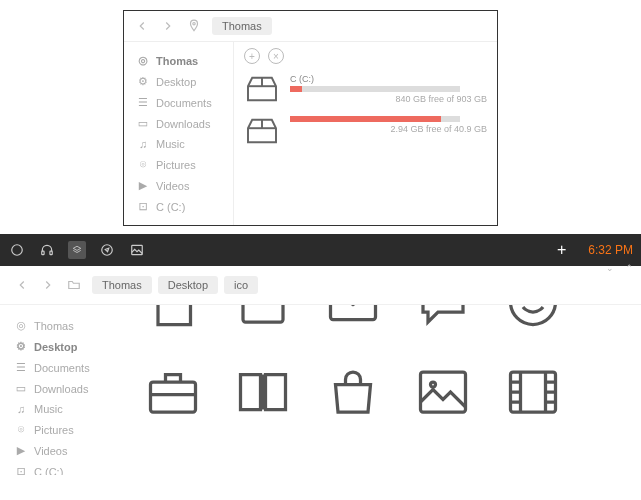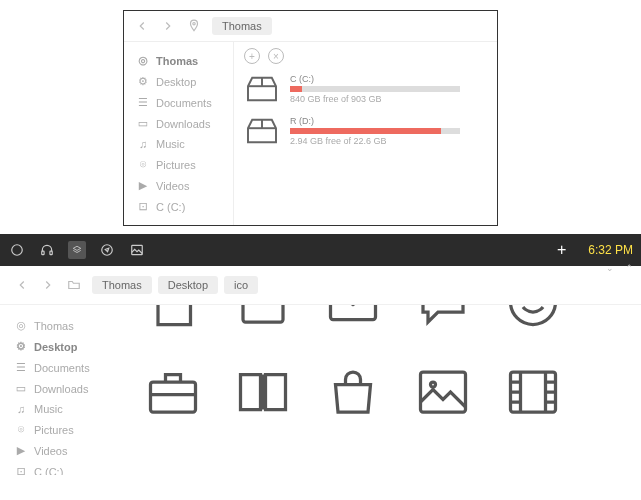--- a/index.html
+++ b/index.html
@@ -17,30 +17,30 @@
   .sb-item span.icon { width:14px; display:flex; justify-content:center; color:#aaa;}
   .p1-main { flex:1; padding: 6px 10px; display:flex; flex-direction:column; gap:4px; }
   .circle-btns { display:flex; gap:8px; margin-bottom: 6px;}
   .cbtn { width:16px; height:16px; border:1px solid #bbb; border-radius: 50%; display:flex; align-items:center; justify-content:center; font-size:10px; color:#bbb; }
   .drive { display:flex; gap:10px; align-items:flex-start; margin-bottom:8px;}
   .drive-icon { width:36px; height:30px; display:flex; align-items:center; justify-content:center; }
   .drive-info { flex:1; font-size: 9px; color:#888;}
   .drive-name { margin-bottom: 2px; }
   .drive-bar { height:6px; background:#ddd; width:170px; margin-bottom:2px; }
   .drive-bar-fill { height:100%; background:#ee6a5f; }
-  .drive-stat { color:#aaa; }
+  .drive-stat { color:#aaa;text-align:right; }
 
   
   .panel2 { margin-top: 8px; width: 641px; }
   .taskbar { background: #2b2b2b; height: 32px; display:flex; align-items:center; padding: 0 8px; color:#aaa; gap:12px;}
   .tb-icon { width:18px; height:18px; display:flex; align-items:center; justify-content:center; color:#ccc;}
   .tb-icon.active { background:#555; padding:4px; border-radius:2px; }
   .tb-spacer { flex:1; }
   .tb-plus { color:#fff; font-size:16px; }
-  .tb-time { color:#fde047; font-size:12px; margin-left:10px;}
+  .tb-time { color:#f97316; font-size:12px; margin-left:10px;}
   
   .p2-toolbar { display:flex; align-items:center; padding: 10px 14px; gap: 10px; border-bottom: 1px solid #f0f0f0; position:relative;}
   .win-ctrls { position:absolute; right:8px; top:-3px; display:flex; gap:12px; color:#bbb; font-size:9px;}
   .crumbs { display:flex; gap:6px; }
   
   .p2-body { display: flex; height: 170px; overflow:hidden;}
   .p2-sidebar { width: 130px; padding: 10px 0 10px 10px; }
   .p2-main { flex:1; padding: 0px 10px 10px 10px; display:flex; flex-wrap:wrap; gap:24px; align-content:flex-start; overflow:hidden;}
   .big-icon { width:66px; height:66px; display:flex; align-items:center; justify-content:center; color:#555;}
 
@@ -127,25 +127,24 @@
       </div>
       <div class="drive">
         <div class="drive-icon">
             <svg width="34" height="28" viewBox="0 0 24 20" fill="none" stroke="#666" stroke-width="1.4">
               <path d="M2 8l3-6h14l3 6v10H2z"></path>
               <path d="M2 8h20"></path>
               <path d="M12 2v6"></path>
             </svg>
           </div>
         <div class="drive-info">
-          <div class="drive-name">R (D:)</div>
           <div class="drive-bar">
               <div class="drive-bar-fill" style="width:89%"></div>
             </div>
-          <div class="drive-stat">2.94 GB free of 22.6 GB</div>
+          <div class="drive-stat">2.94 GB free of 40.9 GB</div>
         </div>
       </div>
     </div>
   </div>
 </div>
 
 <div class="panel2">
   <div class="taskbar">
     <div class="tb-icon">
         <svg width="14" height="14" viewBox="0 0 24 24" fill="none" stroke="currentColor" stroke-width="2">

